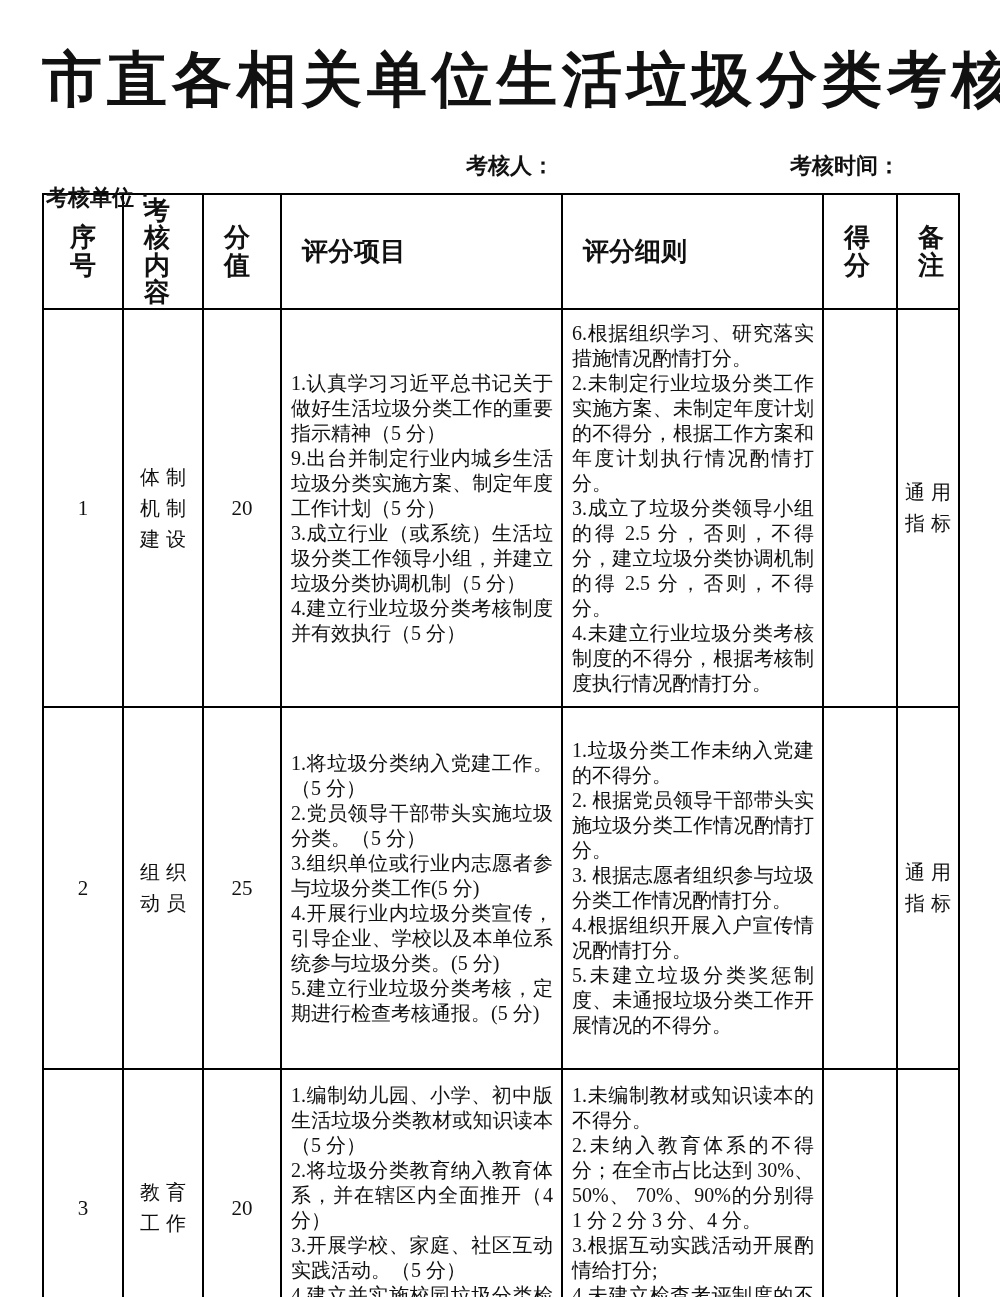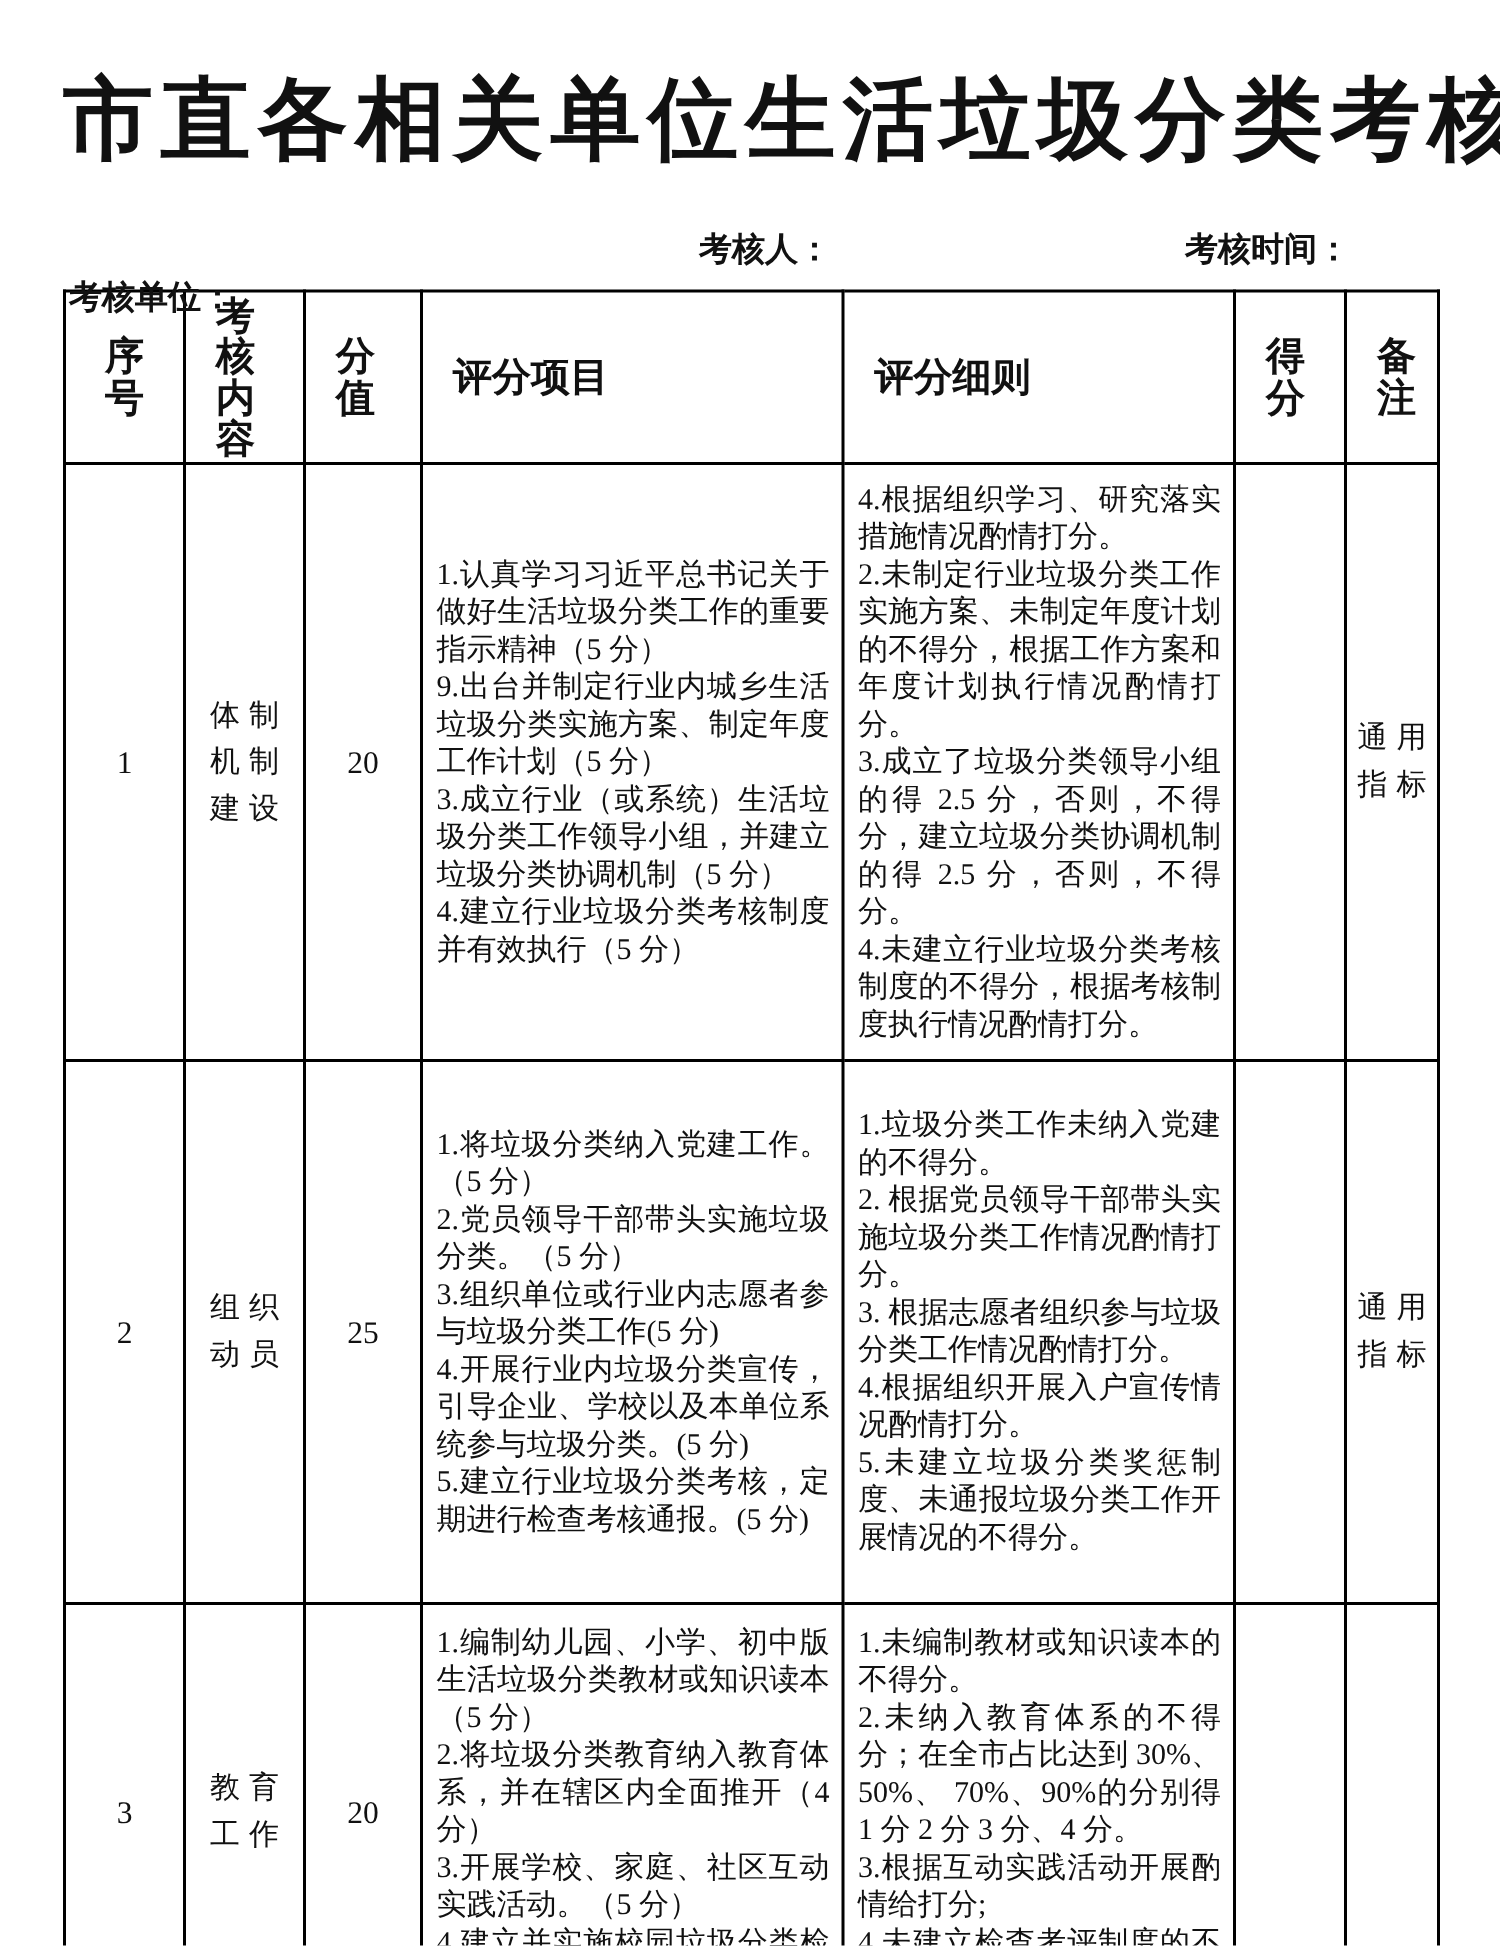--- a/index.html
+++ b/index.html
@@ -132,21 +132,21 @@
 机制
 建设</td>
         <td class="c-score">20</td>
         <td class="c-items">
           <div class="item">1.认真学习习近平总书记关于做好生活垃圾分类工作的重要指示精神（5 分）</div>
           <div class="item">9.出台并制定行业内城乡生活垃圾分类实施方案、制定年度工作计划（5 分）</div>
           <div class="item">3.成立行业（或系统）生活垃圾分类工作领导小组，并建立垃圾分类协调机制（5 分）</div>
           <div class="item">4.建立行业垃圾分类考核制度并有效执行（5 分）</div>
         </td>
         <td class="c-rules">
-          <div class="item">4.根据组织学习、研究落实措施情况酌情打分。</div>
+          <div class="item">6.根据组织学习、研究落实措施情况酌情打分。</div>
           <div class="item">2.未制定行业垃圾分类工作实施方案、未制定年度计划的不得分，根据工作方案和年度计划执行情况酌情打分。</div>
           <div class="item">3.成立了垃圾分类领导小组的得 2.5 分，否则，不得分，建立垃圾分类协调机制的得 2.5 分，否则，不得分。</div>
           <div class="item">4.未建立行业垃圾分类考核制度的不得分，根据考核制度执行情况酌情打分。</div>
         </td>
         <td class="c-got"></td>
         <td class="c-remark">通用
 指标</td>
       </tr>
 
       <tr class="r2">

